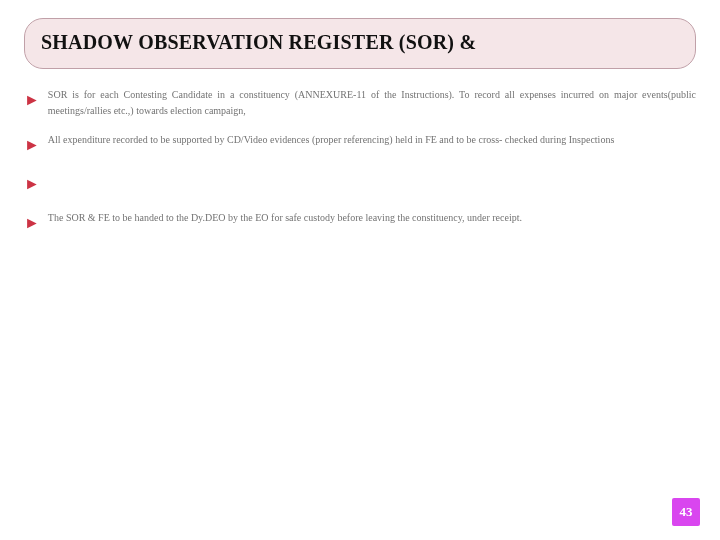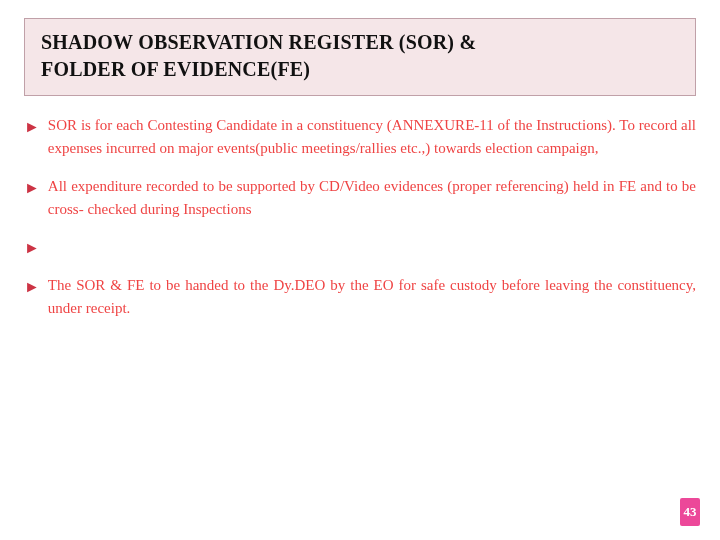--- a/index.html
+++ b/index.html
@@ -1,18 +1,19 @@
 <!DOCTYPE html>
 <html><head>
   <meta charset="utf-8">
   <style>
     * {
       margin: 0;
       padding: 0;
       box-sizing: border-box;
+      border-radius: 19px;
     }
 
     body {
       width: 720px;
       height: 540px;
       background: #ffffff;
       font-family: Georgia, 'Times New Roman', serif;
       overflow: hidden;
     }
 
@@ -49,50 +50,49 @@
     .bullet-icon {
       color: #cc3344;
       font-size: 16px;
       margin-right: 8px;
       margin-top: 1px;
       flex-shrink: 0;
       line-height: 1.5;
     }
 
     .bullet-text {
-      font-size: 15px;
-      color: #ef4444;
+      font-size: 10px;
+      color: #737373;
       line-height: 1.55;
       text-align: justify;
     }
 
     .page-number {
       position: absolute;
       bottom: 14px;
       right: 20px;
-      background: #ec4899;
+      background: #d946ef;
       color: #ffffff;
       font-size: 13px;
       font-weight: bold;
-      width: 20px;
+      width: 28px;
       height: 28px;
       display: flex;
       align-items: center;
       justify-content: center;
       border-radius: 2px;
     }
   </style>
 </head>
 <body>
 
 <div class="page">
 
   <div class="title-box">
     <div class="title-text">SHADOW OBSERVATION REGISTER (SOR) &amp;</div>
-    <div class="title-text">FOLDER OF EVIDENCE(FE)</div>
   </div>
 
   <div class="bullet-section">
     <span class="bullet-icon">►</span>
     <span class="bullet-text">SOR is for each Contesting Candidate in a constituency (ANNEXURE-11 of the Instructions). To record all expenses incurred on major events(public meetings/rallies etc.,) towards election campaign,</span>
   </div>
 
   <div class="bullet-section">
     <span class="bullet-icon">►</span>
     <span class="bullet-text">All expenditure recorded to be supported by CD/Video evidences (proper referencing) held in FE and to be cross- checked during Inspections</span>

